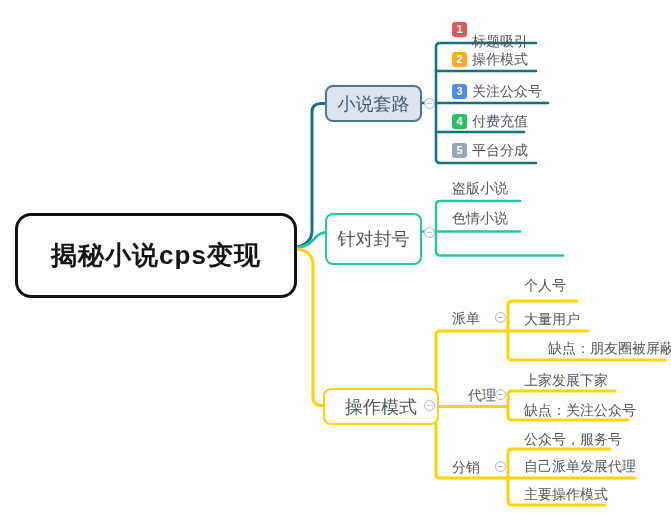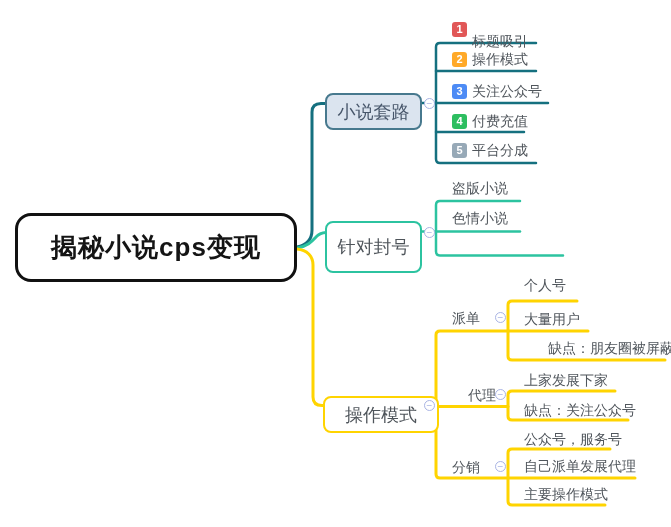--- a/index.html
+++ b/index.html
@@ -3,27 +3,27 @@
 <meta charset="utf-8">
 <style>
   html,body{margin:0;padding:0;background:#fff;}
   #canvas{
     position:relative;width:671px;height:527px;background:#ffffff;overflow:hidden;
     font-family:"Liberation Sans","DejaVu Sans",sans-serif;
   }
   #lines{position:absolute;left:0;top:0;width:671px;height:527px;}
   .node{position:absolute;display:flex;align-items:center;justify-content:center;box-sizing:border-box;}
   .root-node{
-    left:15px;top:213px;width:282px;height:69px;
+    left:15px;top:213px;width:282px;height:85px;
     border:3px solid #111;border-radius:16px;background:#fff;
     font-size:26px;font-weight:bold;color:#141414;letter-spacing:1px;z-index:3;
   }
   .branch-node{
     width:97px;border-width:2px;border-style:solid;border-radius:8px;background:#fff;
-    font-size:18px;color:#4e545a;z-index:3;margin-top:8px;
+    font-size:18px;color:#4e545a;z-index:3;
   }
   .collapse-btn{
     position:absolute;width:11px;height:11px;border-radius:50%;
     border:1px solid #a9b4e4;background:#fff;color:#a9b4e4;
     font-size:10px;line-height:9px;text-align:center;box-sizing:border-box;
     z-index:4;cursor:pointer;
   }
   .topic{
     position:absolute;font-size:14px;color:#50565c;line-height:16px;white-space:nowrap;z-index:3;
   }

